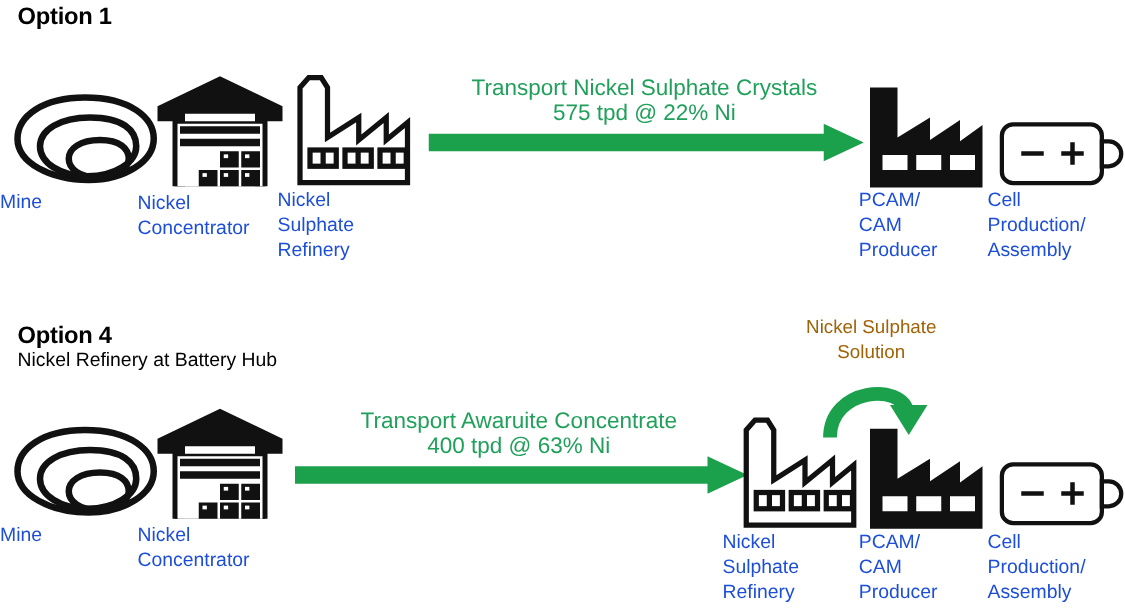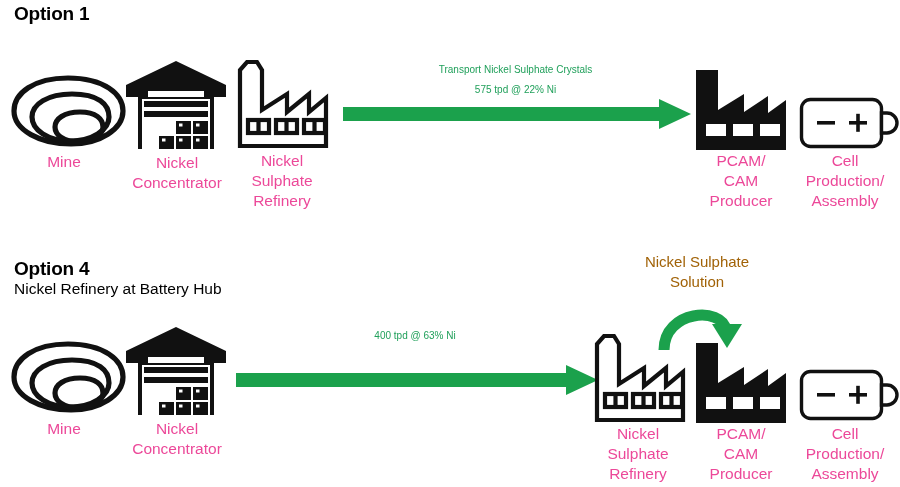--- a/index.html
+++ b/index.html
@@ -32,32 +32,32 @@
   }
   .opt-sub {
     font-size: 15.5px;
     font-weight: normal;
     color: #000000;
     white-space: nowrap;
   }
 
   
   .node-label {
-    color: #ec4899;
+    color: #1d4ed8;
     font-size: 15.5px;
     line-height: 20px;
-    text-align: center;
+    text-align: left;
     white-space: nowrap;
   }
   .node-label span { display: block; }
 
   
   .arrow-caption {
     color: #21A05B;
-    font-size: 10px;
+    font-size: 18px;
     line-height: 20px;
     text-align: center;
     white-space: nowrap;
   }
   .arrow-caption span { display: block; }
 
   .curve-caption {
     color: #a16207;
     font-size: 15px;
     line-height: 20px;
@@ -213,20 +213,21 @@
       <rect x="33" y="75" width="15" height="13" fill="#111111"></rect>
       <rect x="36" y="77.5" width="3.5" height="3" fill="#ffffff"></rect>
     </svg>
   </div>
   <div class="abs node-label" style="left:110px; top:419px; width:134px;">
     <span>Nickel</span>
     <span>Concentrator</span>
   </div>
 
   <div class="abs arrow-caption" style="left:265px; top:326px; width:300px;">
+    <span>Transport Awaruite Concentrate</span>
     <span>400 tpd @ 63% Ni</span>
   </div>
   <div class="abs" style="left:236px; top:365px;">
     <svg width="362" height="30" viewBox="0 0 362 30">
       <path d="M0 8 L330 8 L330 0 L362 15 L330 30 L330 22 L0 22 Z" fill="#1BA14C"></path>
     </svg>
   </div>
 
   <div class="abs curve-caption" style="left:612px; top:252px; width:170px;">
     <span>Nickel Sulphate</span>

